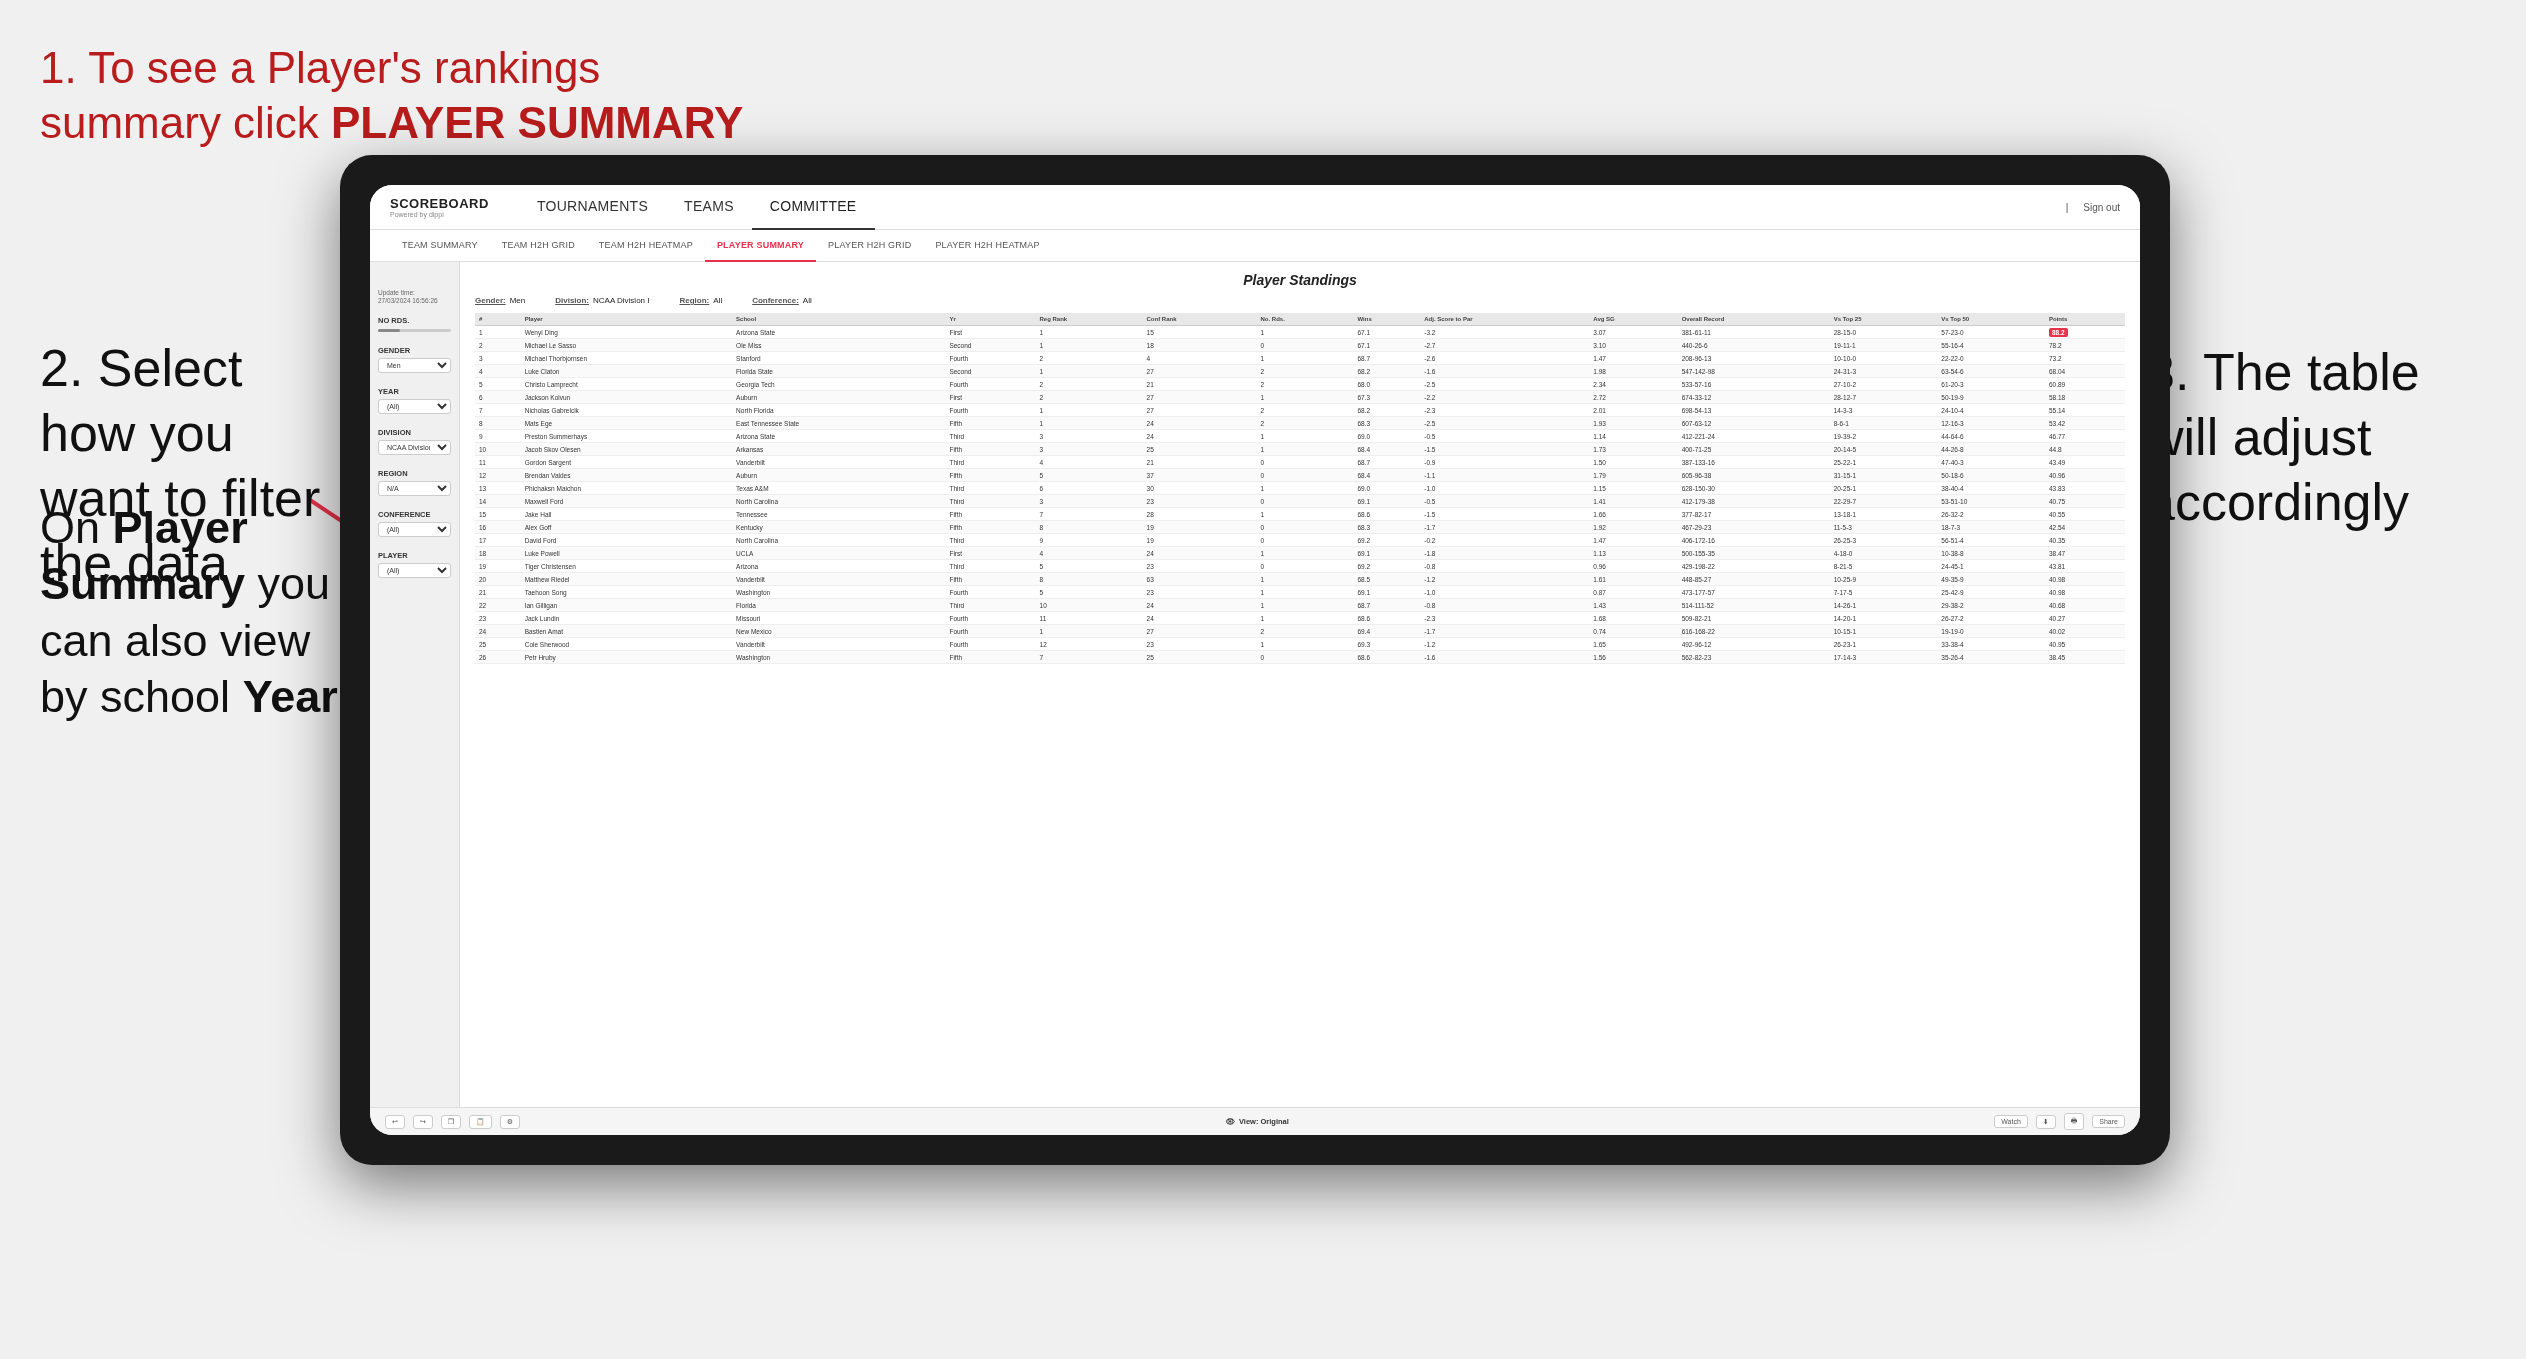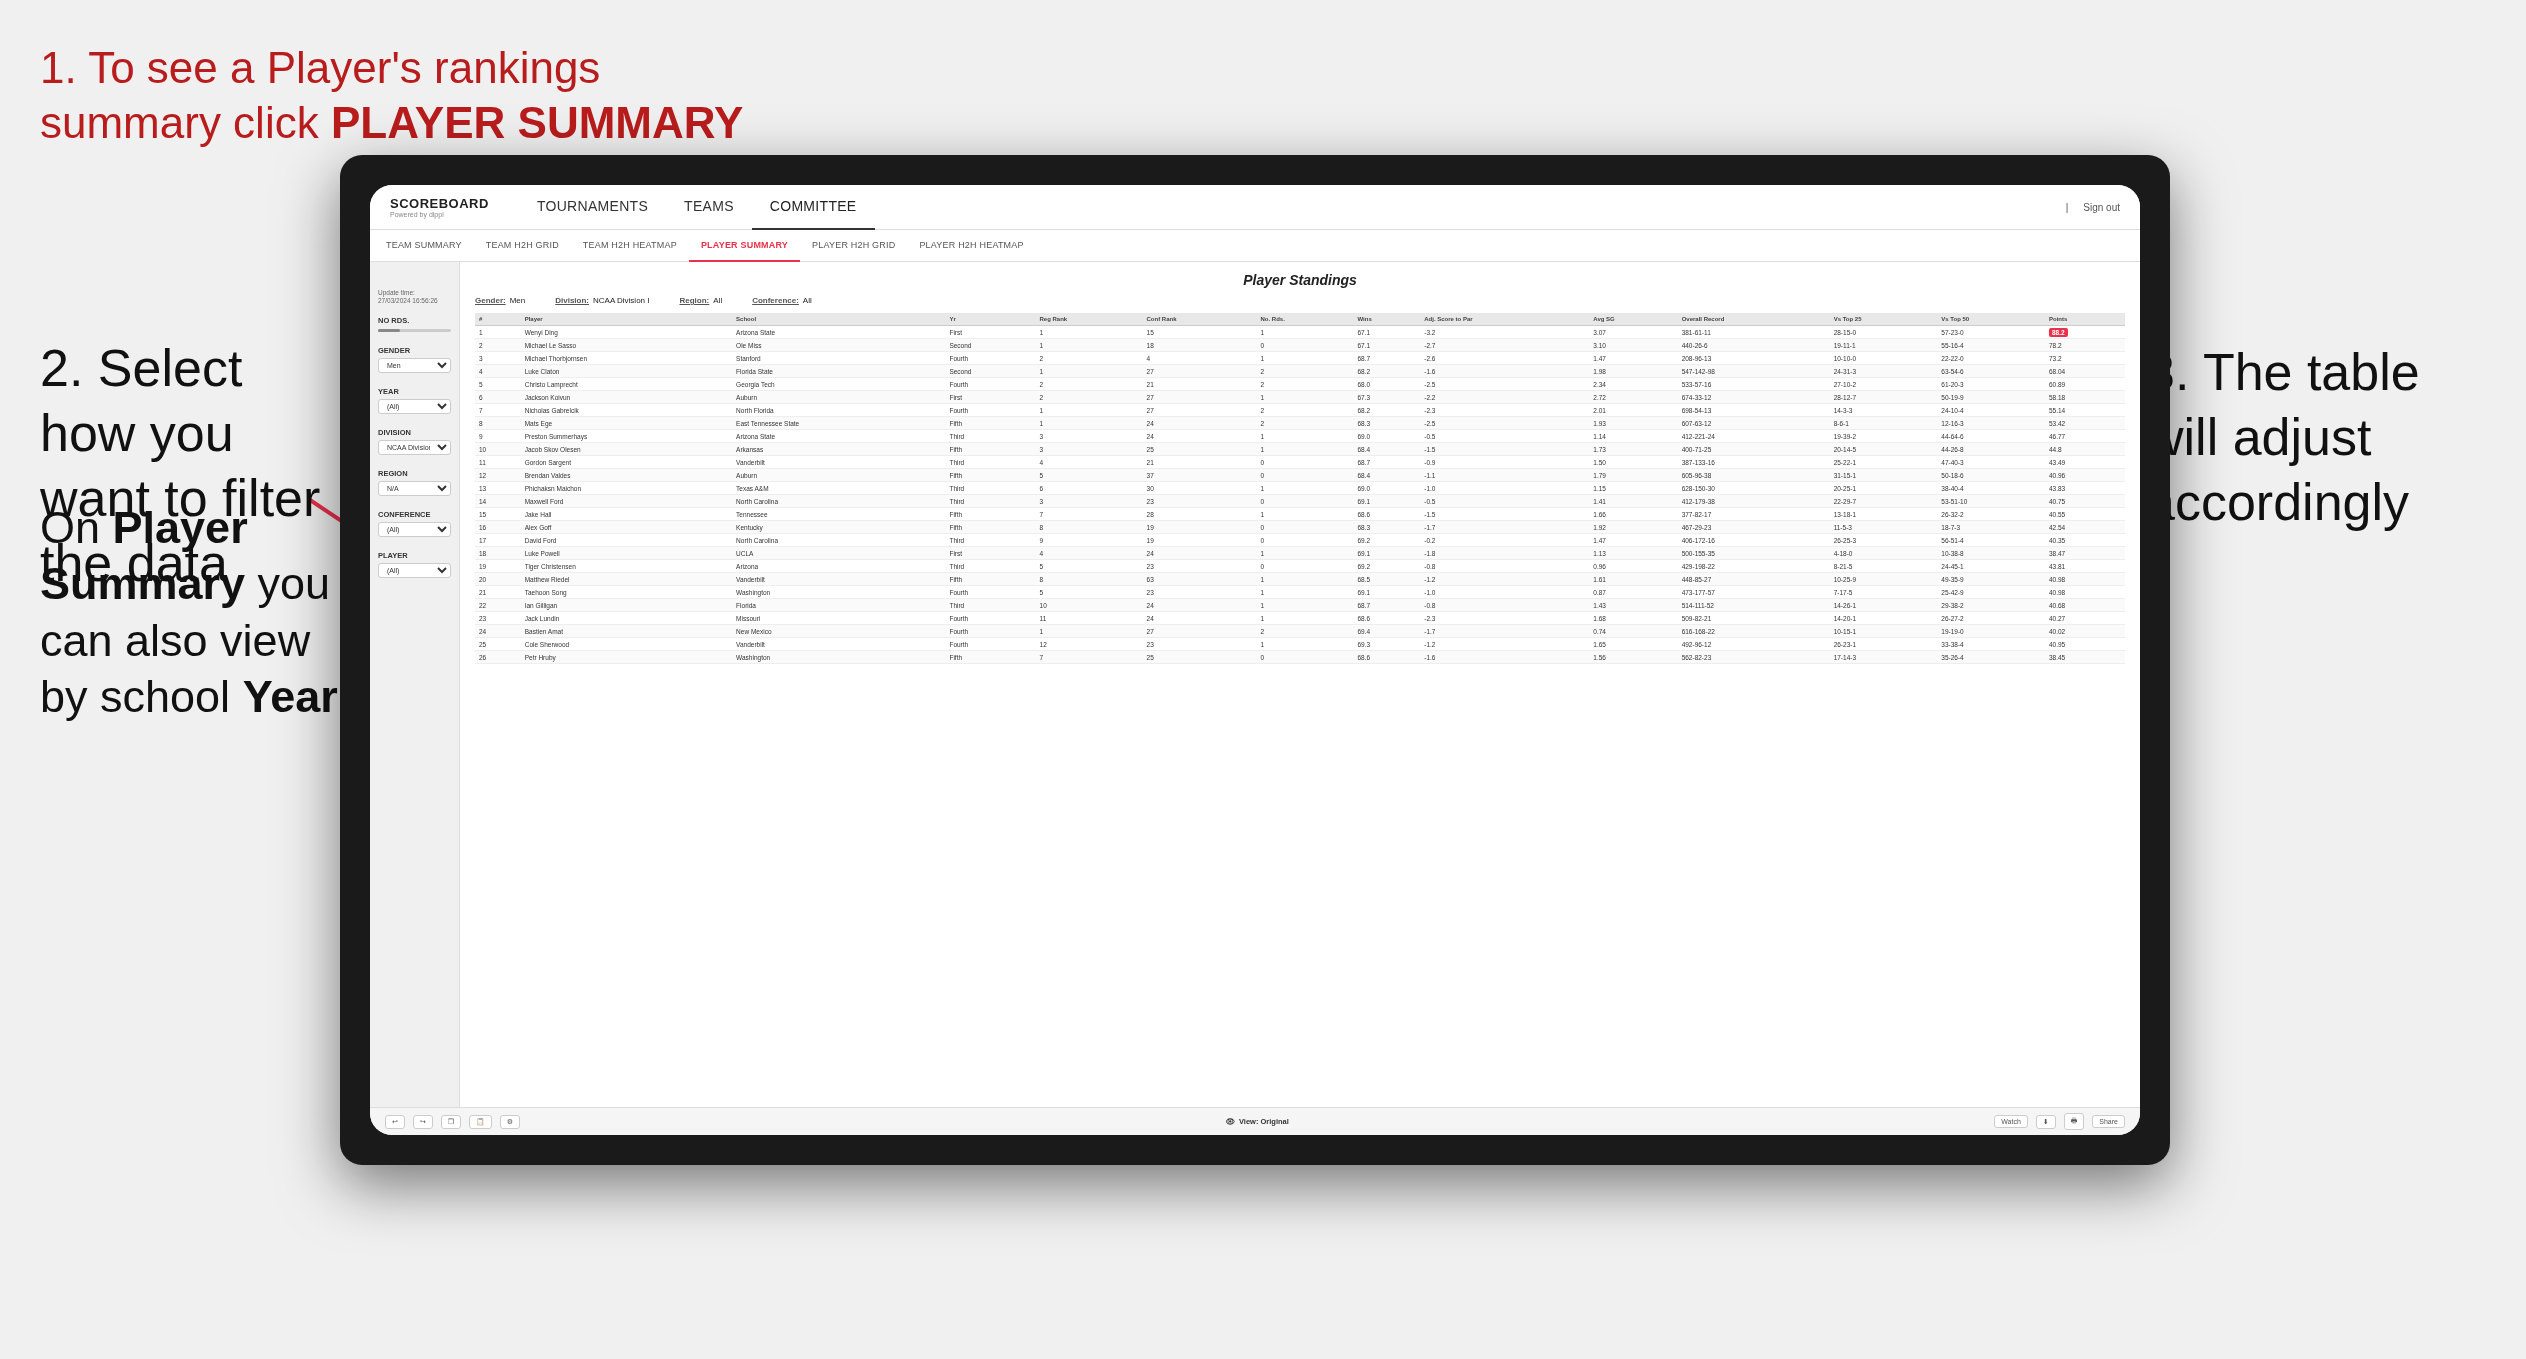--- a/index.html
+++ b/index.html
@@ -67,21 +67,21 @@
       position: absolute;
       left: 340px;
       top: 155px;
       width: 1830px;
       height: 1010px;
     }
     .tablet-body {
       width: 100%;
       height: 100%;
       background: #1a1a1a;
-      border-radius: 22px;
+      border-radius: 32px;
       padding: 30px 30px;
       box-shadow: 0 20px 60px rgba(0,0,0,0.5);
     }
     .tablet-screen {
       width: 100%;
       height: 100%;
       background: #fff;
       border-radius: 22px;
       overflow: hidden;
       display: flex;
@@ -145,21 +145,21 @@
     }
     .sign-out {
       color: #555;
       font-size: 10px;
     }
 
     
     .sub-nav {
       background: #fff;
       border-bottom: 1px solid #ddd;
-      padding: 0 4px;
+      padding: 0 20px;
       display: flex;
       align-items: center;
       height: 32px;
       flex-shrink: 0;
     }
     .sub-nav-item {
       font-size: 9px;
       padding: 0 12px;
       height: 32px;
       display: flex;

